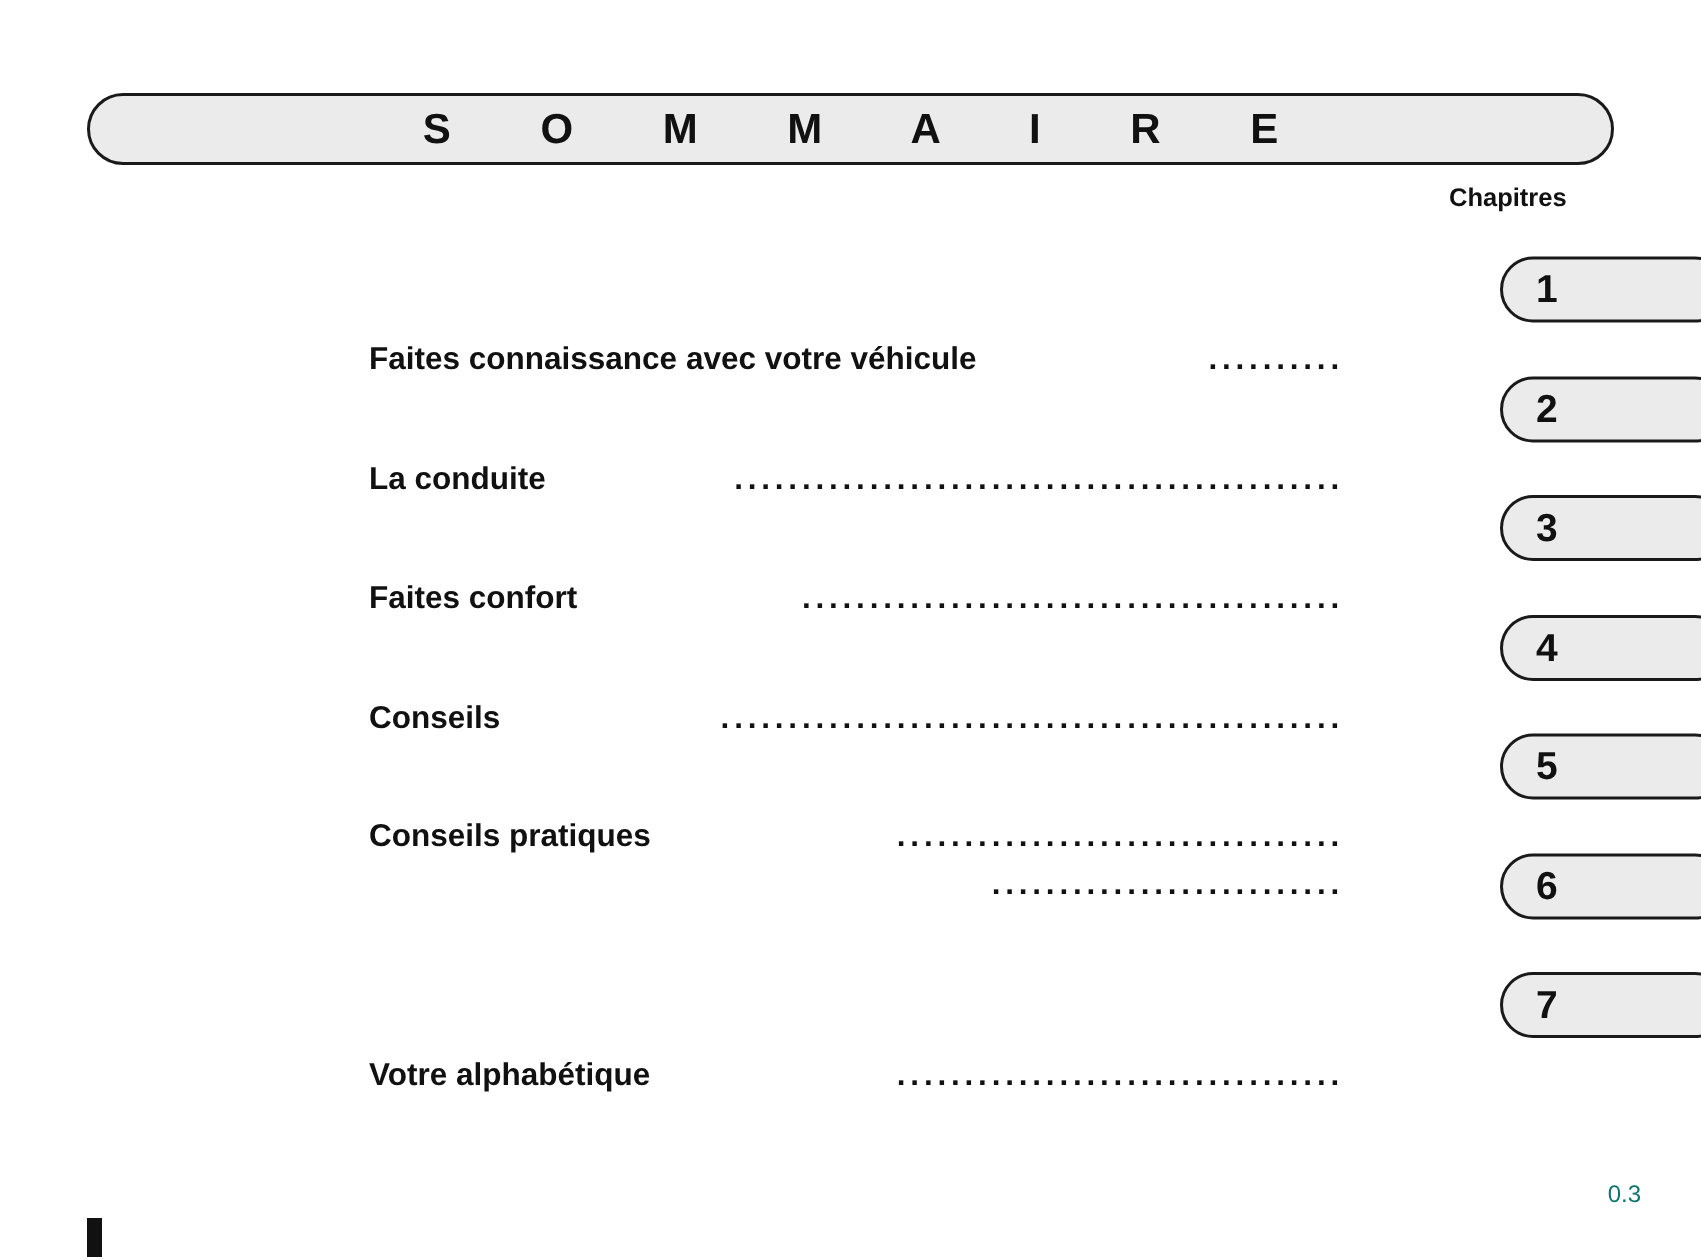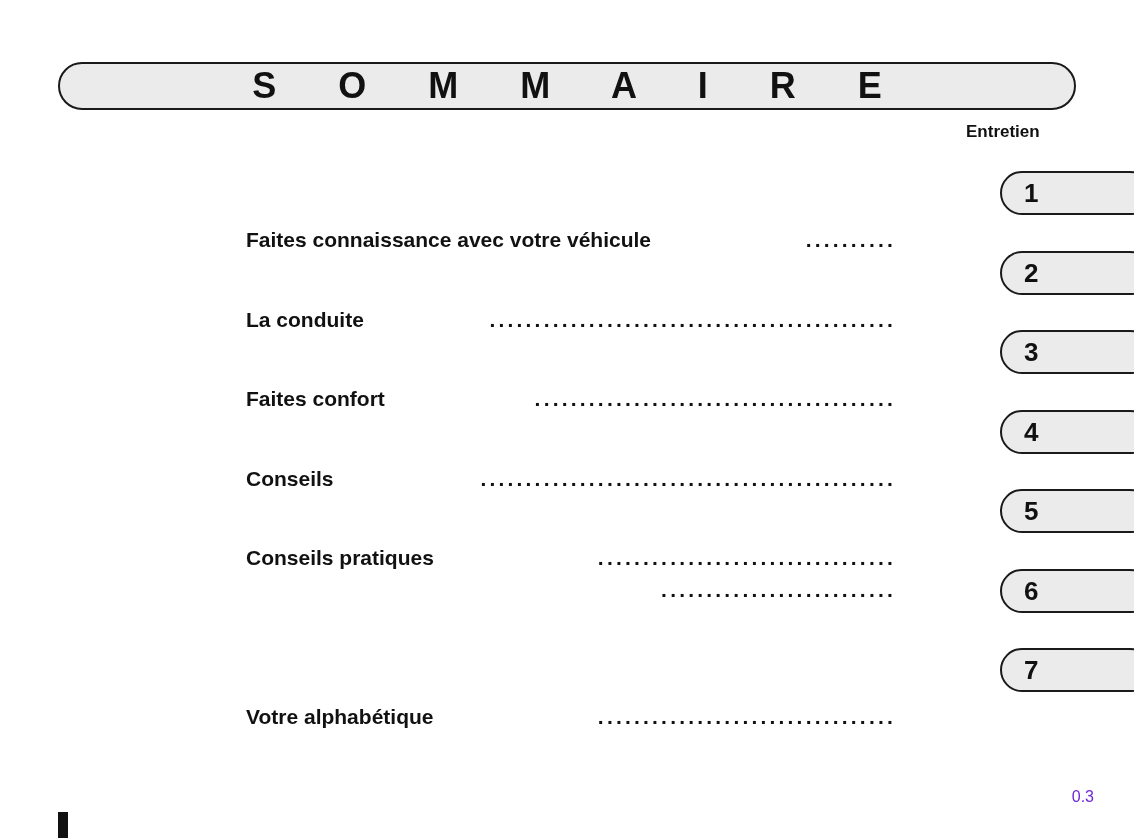--- a/index.html
+++ b/index.html
@@ -32,21 +32,21 @@
     border-radius: 24px;
     box-sizing: border-box;
   }
   .title-text {
     position: absolute;
     left: 0;
     right: 0;
     top: 50%;
     transform: translateY(-50%);
     text-align: center;
-    font-size: 36px;
+    font-size: 28px;
     font-weight: bold;
     letter-spacing: 26px;
     text-indent: 26px;
     color: #111111;
   }
 
   
   .chapitres-label {
     position: absolute;
     left: 966px;
@@ -115,41 +115,41 @@
     font-weight: bold;
     color: #111111;
   }
 
   
   .page-number {
     position: absolute;
     right: 40px;
     top: 788px;
     font-size: 16px;
-    color: #6d28d9;
+    color: #0f766e;
   }
   .corner-mark {
     position: absolute;
     left: 58px;
     top: 812px;
     width: 10px;
     height: 26px;
     background: #111111;
   }
 </style>
 </head>
 <body>
 
 <div class="page">
 
   <div class="title-banner">
     <div class="title-text">S O M M A I R E</div>
   </div>
 
-  <div class="chapitres-label">Entretien</div>
+  <div class="chapitres-label">Chapitres</div>
 
   <div class="toc">
 
     <div class="toc-row">
       <div class="toc-entry">
         <span class="toc-title">Faites connaissance avec votre véhicule</span>
         <span class="toc-dots">..........</span>
       </div>
       <div class="chapter-tab">
         <span class="chapter-num">1</span>

